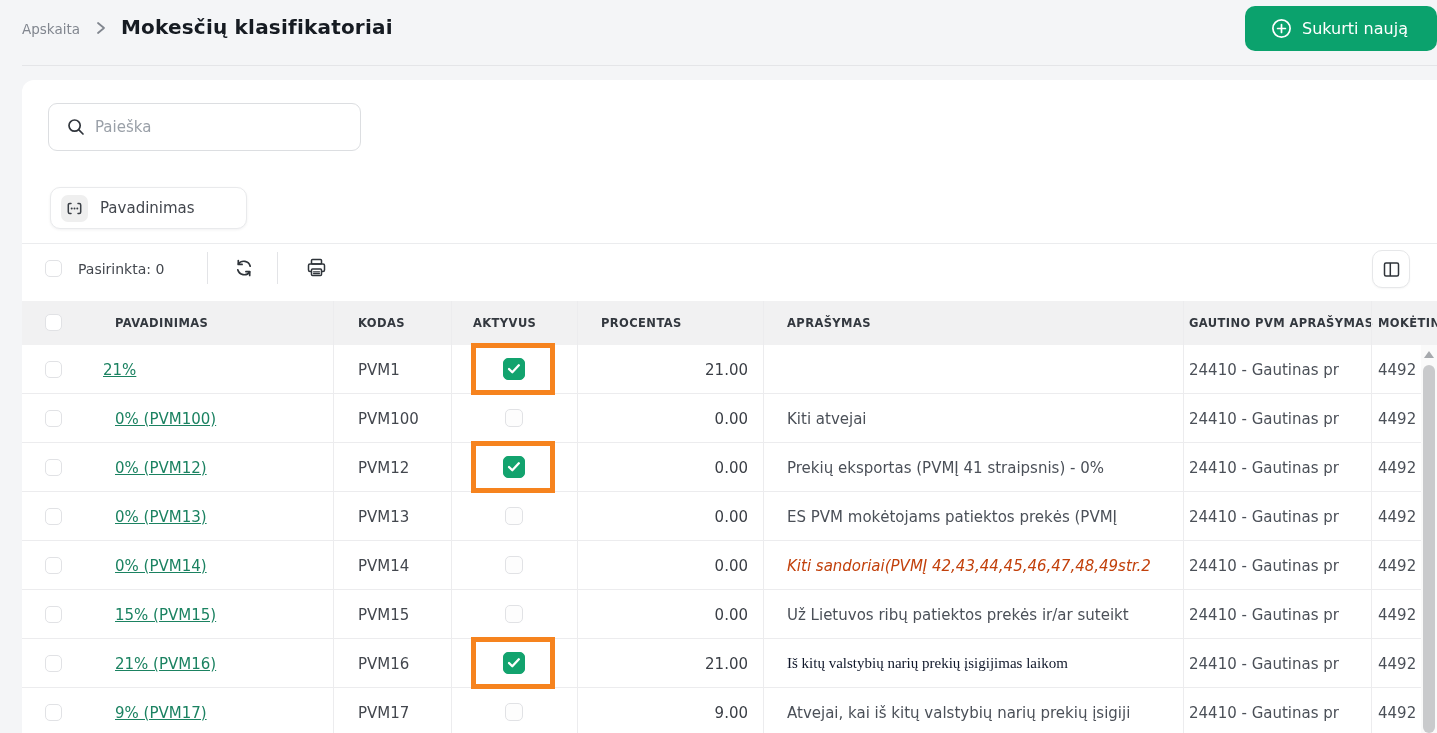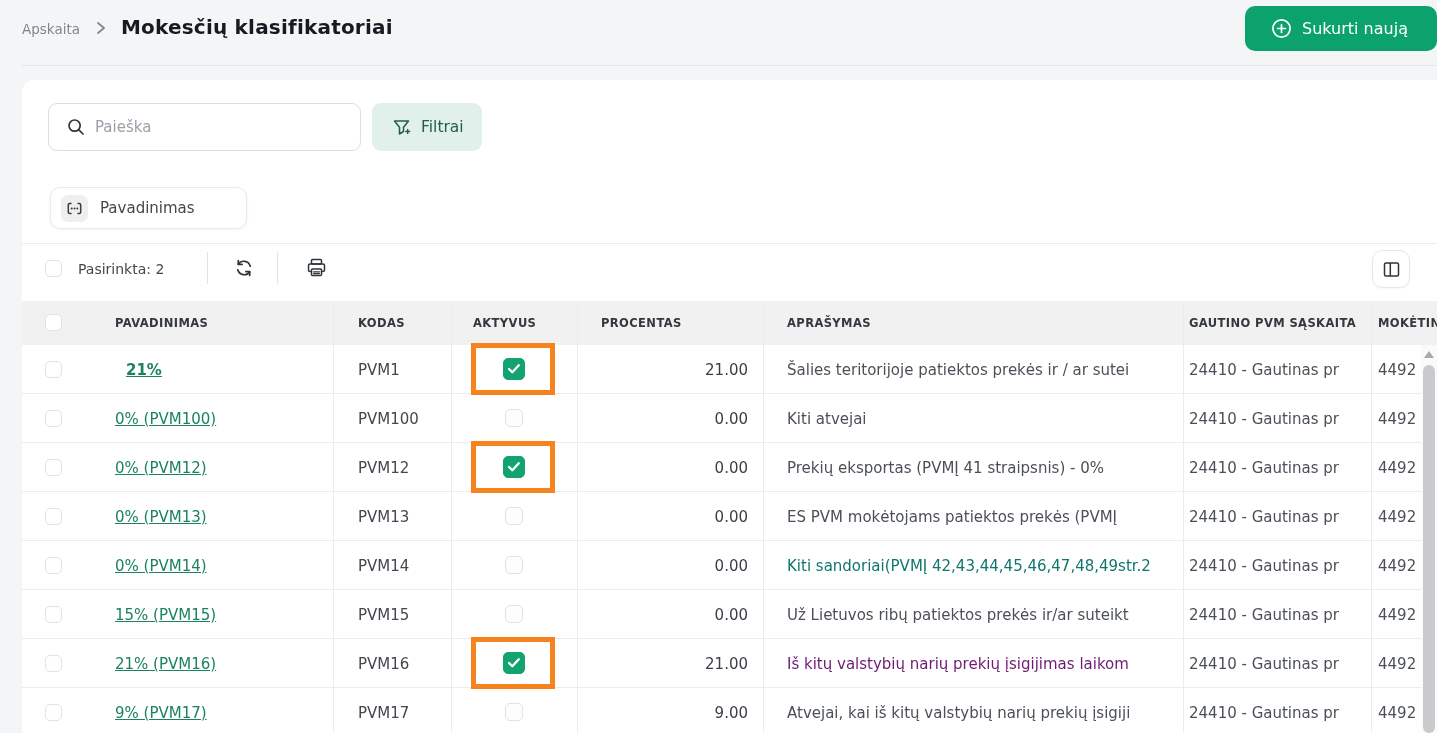--- a/index.html
+++ b/index.html
@@ -91,44 +91,37 @@
 
   <div class="card"></div>
 
   <div class="search-box">
     <svg width="18" height="18" viewBox="0 0 18 18">
       <circle cx="7.6" cy="7.6" r="5.6" fill="none" stroke="#30353c" stroke-width="1.7"></circle>
       <path d="M11.9 11.9 L16 16" stroke="#30353c" stroke-width="1.7" stroke-linecap="round"></path>
     </svg>
     <input type="text" placeholder="Paieška" style="">
   </div>
-  <button class="filter-btn">
-    <svg width="19" height="19" viewBox="0 0 19 19">
-      <path d="M2.5 3 H16.5 L11.5 9.2 V13.5 L7.5 16 V9.2 Z" fill="none" stroke="#235e51" stroke-width="1.5" stroke-linejoin="round"></path>
-      <path d="M13.7 13.5 H17.7 M15.7 11.5 V15.5" stroke="#235e51" stroke-width="1.4" stroke-linecap="round"></path>
-    </svg>
-    <span>Filtrai</span>
-  </button>
 
   <div class="chip">
     <span class="chip-icon">
       <svg width="19" height="19" viewBox="0 0 19 19">
         <path d="M6 4.5 H4.8 Q3.3 4.5 3.3 6 V13 Q3.3 14.5 4.8 14.5 H6" fill="none" stroke="#3a3f46" stroke-width="1.5" stroke-linecap="round"></path>
         <path d="M13 4.5 H14.2 Q15.7 4.5 15.7 6 V13 Q15.7 14.5 14.2 14.5 H13" fill="none" stroke="#3a3f46" stroke-width="1.5" stroke-linecap="round"></path>
         <circle cx="6.7" cy="9.5" r="1" fill="#3a3f46"></circle>
           <circle cx="9.5" cy="9.5" r="1" fill="#3a3f46"></circle>
           <circle cx="12.3" cy="9.5" r="1" fill="#3a3f46"></circle>
       </svg>
     </span>
     <span class="chip-label">Pavadinimas</span>
   </div>
   <div class="card-divider"></div>
 
   <div class="checkbox toolbar-cb"></div>
-  <span class="toolbar-label">Pasirinkta: 2</span>
+  <span class="toolbar-label">Pasirinkta: 0</span>
   <div class="vdiv" style="left:207px;"></div>
   <button class="icon-btn" style="left:234px; top:258px;">
     <svg width="20" height="20" viewBox="0 0 20 20">
       <path d="M16.2 8.2 A6.6 6.6 0 0 0 4.4 6.1" fill="none" stroke="#2f343a" stroke-width="1.7" stroke-linecap="round"></path>
       <path d="M4.3 2.6 V6.4 H8.1" fill="none" stroke="#2f343a" stroke-width="1.7" stroke-linecap="round" stroke-linejoin="round"></path>
       <path d="M3.8 11.8 A6.6 6.6 0 0 0 15.6 13.9" fill="none" stroke="#2f343a" stroke-width="1.7" stroke-linecap="round"></path>
       <path d="M15.7 17.4 V13.6 H11.9" fill="none" stroke="#2f343a" stroke-width="1.7" stroke-linecap="round" stroke-linejoin="round"></path>
     </svg>
   </button>
   <div class="vdiv" style="left:277px;"></div>
@@ -147,46 +140,45 @@
     </svg>
   </button>
 
   <div class="thead">
     <div class="checkbox" style="position:absolute; left:23px; top:13px; background:#fff;"></div>
     <div class="th" style="left:93px;">PAVADINIMAS</div>
     <div class="th" style="left:336px;">KODAS</div>
     <div class="th" style="left:451px;">AKTYVUS</div>
     <div class="th" style="left:579px;">PROCENTAS</div>
     <div class="th" style="left:765px;">APRAŠYMAS</div>
-    <div class="th" style="left:1167px;">GAUTINO PVM SĄSKAITA</div>
+    <div class="th" style="left:1167px;">GAUTINO PVM APRAŠYMAS</div>
     <div class="th" style="left:1356px;">MOKĖTIN</div>
   </div>
 
   <div class="vline" style="left:333px;"></div>
   <div class="vline" style="left:451px;"></div>
   <div class="vline" style="left:577px;"></div>
   <div class="vline" style="left:763px;"></div>
   <div class="vline" style="left:1183px;"></div>
   <div class="vline" style="left:1371px;"></div>
 
   <div class="rows">
       <div class="row">
       <div class="checkbox row-cb"></div>
-      <div class="cell" style="left:104px; width:235px;font-weight:bold;">
+      <div class="cell" style="left:81px; width:235px;">
           <span class="name-link">21%</span>
         </div>
       <div class="cell" style="left:336px; width:110px;">PVM1</div>
       <div class="active-cb checked">
         <svg class="tick" width="13" height="11" viewBox="0 0 13 11">
           <path d="M1.5 5.5 L4.8 8.8 L11.3 1.8" fill="none" stroke="#fff" stroke-width="2.3" stroke-linecap="round" stroke-linejoin="round"></path>
         </svg>
       </div>
       <div class="hl-box"></div>
       <div class="cell pct" style="left:555px; width:171px;">21.00</div>
-      <div class="cell" style="left:765px; width:396px; color:#4b5058;">Šalies teritorijoje patiektos prekės ir / ar sutei</div>
       <div class="cell" style="left:1167px; width:180px; color:#4b5058;">24410 - Gautinas pr</div>
       <div class="cell" style="left:1356px; width:62px; color:#4b5058;">4492</div>
     </div>
       <div class="row">
       <div class="checkbox row-cb"></div>
       <div class="cell" style="left:93px; width:235px;">
           <span class="name-link">0% (PVM100)</span>
         </div>
       <div class="cell" style="left:336px; width:110px;">PVM100</div>
       <div class="active-cb">
@@ -234,21 +226,21 @@
       <div class="checkbox row-cb"></div>
       <div class="cell" style="left:93px; width:235px;">
           <span class="name-link">0% (PVM14)</span>
         </div>
       <div class="cell" style="left:336px; width:110px;">PVM14</div>
       <div class="active-cb">
         
       </div>
 
       <div class="cell pct" style="left:555px; width:171px;">0.00</div>
-      <div class="cell" style="left:765px; width:396px; color:#0f766e;">Kiti sandoriai(PVMĮ 42,43,44,45,46,47,48,49str.2</div>
+      <div class="cell" style="left:765px; width:396px; color:#c2410c;font-style:italic;">Kiti sandoriai(PVMĮ 42,43,44,45,46,47,48,49str.2</div>
       <div class="cell" style="left:1167px; width:180px; color:#4b5058;">24410 - Gautinas pr</div>
       <div class="cell" style="left:1356px; width:62px; color:#4b5058;">4492</div>
     </div>
       <div class="row">
       <div class="checkbox row-cb"></div>
       <div class="cell" style="left:93px; width:235px;">
           <span class="name-link">15% (PVM15)</span>
         </div>
       <div class="cell" style="left:336px; width:110px;text-align:center;">PVM15</div>
       <div class="active-cb">
@@ -266,21 +258,21 @@
           <span class="name-link">21% (PVM16)</span>
         </div>
       <div class="cell" style="left:336px; width:110px;">PVM16</div>
       <div class="active-cb checked">
         <svg class="tick" width="13" height="11" viewBox="0 0 13 11">
           <path d="M1.5 5.5 L4.8 8.8 L11.3 1.8" fill="none" stroke="#fff" stroke-width="2.3" stroke-linecap="round" stroke-linejoin="round"></path>
         </svg>
       </div>
       <div class="hl-box"></div>
       <div class="cell pct" style="left:555px; width:171px;">21.00</div>
-      <div class="cell" style="left:765px; width:396px; color:#701a75;">Iš kitų valstybių narių prekių įsigijimas laikom</div>
+      <div class="cell" style="left:765px; width:396px; color:#0f172a;font-family:Liberation Serif, serif;">Iš kitų valstybių narių prekių įsigijimas laikom</div>
       <div class="cell" style="left:1167px; width:180px; color:#4b5058;">24410 - Gautinas pr</div>
       <div class="cell" style="left:1356px; width:62px; color:#4b5058;">4492</div>
     </div>
       <div class="row">
       <div class="checkbox row-cb"></div>
       <div class="cell" style="left:93px; width:235px;">
           <span class="name-link">9% (PVM17)</span>
         </div>
       <div class="cell" style="left:336px; width:110px;">PVM17</div>
       <div class="active-cb">

